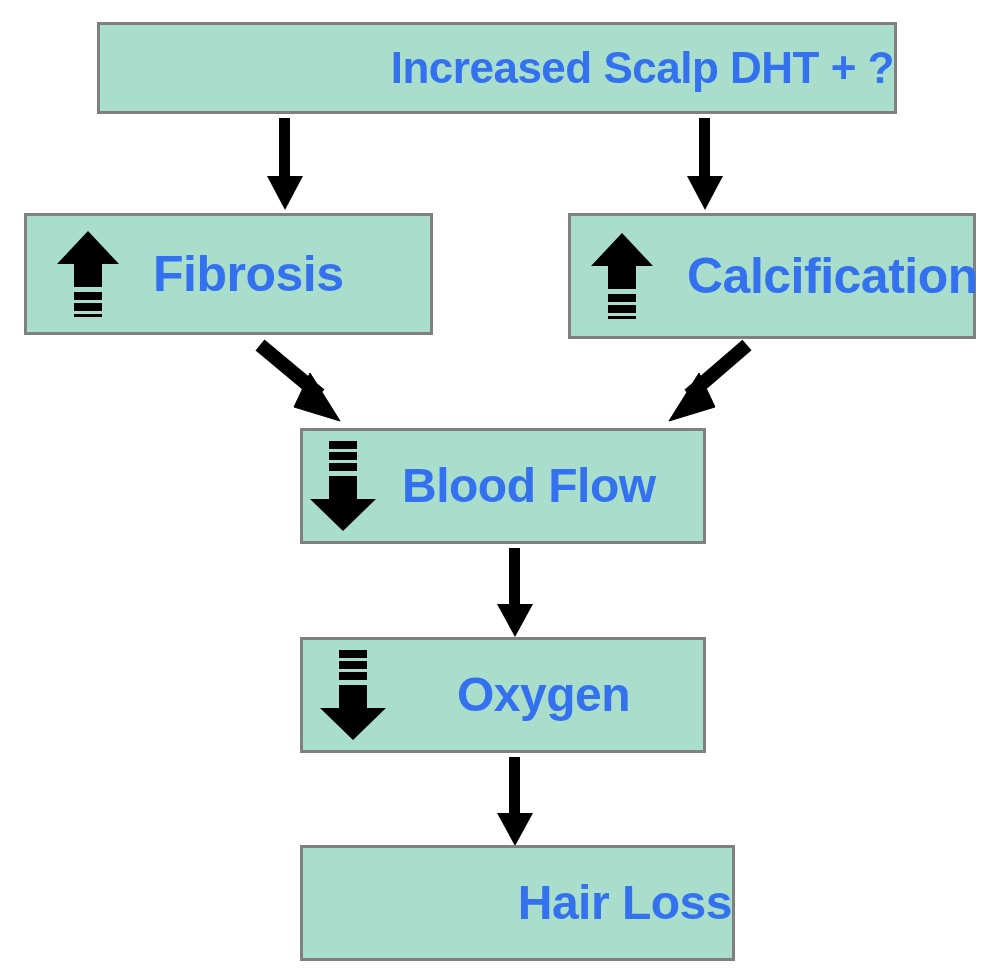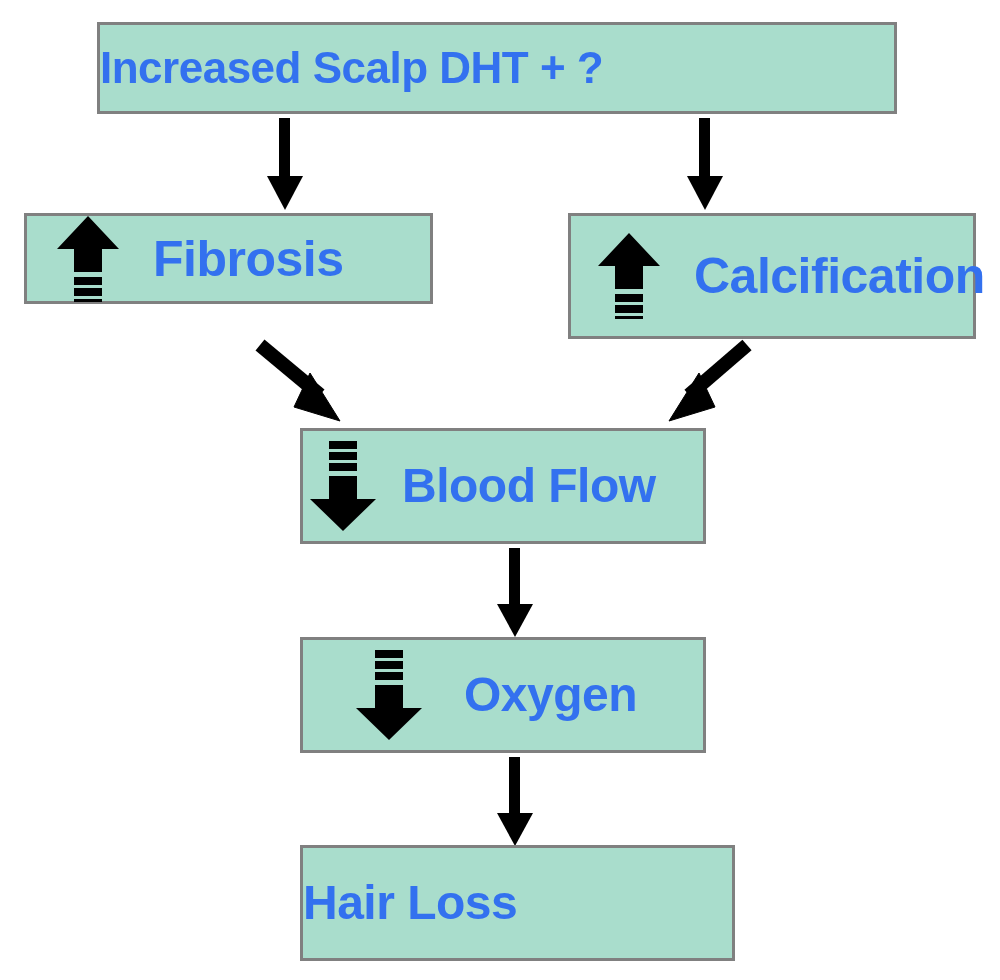--- a/index.html
+++ b/index.html
@@ -24,21 +24,21 @@
 
   
   .node {
     position: absolute;
     box-sizing: border-box;
     background: #a9ddcc;
     border: 3px solid #808080;
     display: flex;
     flex-direction: row;
     align-items: center;
-    justify-content: flex-start;
+    justify-content: flex-end;
   }
 
   .node-label {
     color: #3371ef;
     font-family: "Liberation Sans", sans-serif;
     font-weight: bold;
     letter-spacing: -0.5px;
     white-space: nowrap;
     line-height: 1;
   }
@@ -50,51 +50,52 @@
     width: 800px;
     height: 92px;
   }
   #node-dht .node-label { font-size: 44px; }
 
   
   #node-fibrosis {
     left: 24px;
     top: 213px;
     width: 409px;
-    height: 91px;
+    height: 122px;
     justify-content: flex-start;
     padding-left: 30px;
   }
   #node-calcification {
     left: 568px;
     top: 213px;
     width: 408px;
     height: 126px;
     justify-content: flex-start;
-    padding-left: 27px;
+    padding-left: 20px;
   }
   #node-fibrosis .node-label,
   #node-calcification .node-label { font-size: 50px; margin-left: 34px; }
 
   
   #node-bloodflow {
     left: 300px;
     top: 428px;
     width: 406px;
     height: 116px;
     justify-content: flex-start;
     padding-left: 7px;
   }
   #node-oxygen {
     left: 300px;
     top: 637px;
     width: 406px;
     height: 116px;
     justify-content: flex-start;
-    padding-left: 53px;
+    padding-left: 17px;
+    gap: 29px;
   }
   #node-bloodflow .node-label { font-size: 48px; margin-left: 26px; }
   #node-oxygen .node-label { font-size: 48px; margin-left: 42px; }
 
   #node-hairloss {
     left: 300px;
     top: 845px;
     width: 435px;
     height: 116px;
   }

